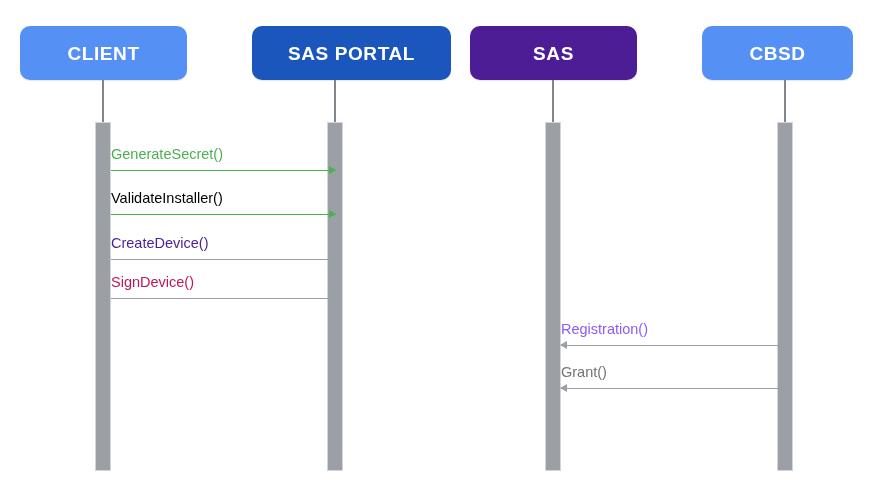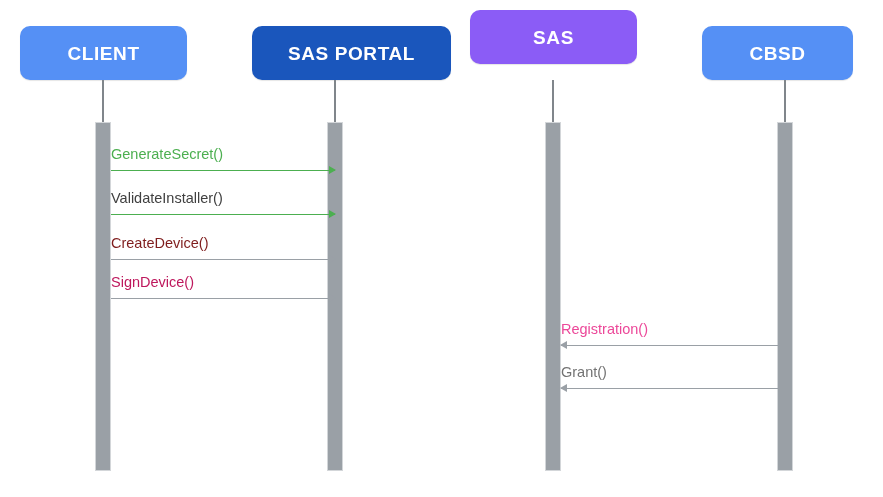--- a/index.html
+++ b/index.html
@@ -97,21 +97,21 @@
 <body>
 
 <div id="diagram-canvas">
 
   <div class="participant" style="left: 20px; top: 26px; width: 167px; background: rgb(85, 144, 245);">
     <span class="plabel">CLIENT</span>
   </div>
   <div class="participant" style="left: 252px; top: 26px; width: 199px; background: rgb(26, 86, 188);">
     <span class="plabel">SAS PORTAL</span>
   </div>
-  <div class="participant" style="left: 470px; top: 10px; width: 167px; background: #8b5cf6;">
+  <div class="participant" style="left: 470px; top: 26px; width: 167px; background: #4c1d95;">
     <span class="plabel">SAS</span>
   </div>
   <div class="participant" style="left: 702px; top: 26px; width: 151px; background: rgb(85, 144, 245);">
     <span class="plabel">CBSD</span>
   </div>
 
   <div class="lifeline-stub" style="left: 102px; top: 80px; height: 42px; background: rgb(128, 134, 139);"></div>
   <div class="lifeline-stub" style="left: 334px; top: 80px; height: 42px; background: rgb(128, 134, 139);"></div>
   <div class="lifeline-stub" style="left: 552px; top: 80px; height: 42px; background: rgb(128, 134, 139);"></div>
   <div class="lifeline-stub" style="left: 784px; top: 80px; height: 42px; background: rgb(128, 134, 139);"></div>
@@ -123,39 +123,39 @@
 
   <div class="message" style="left: 111px; top: 170px; width: 224px;">
     <div class="msg-line" style="width: 224px; border-top-color: rgb(76, 175, 80);"></div>
     <div class="msg-head right" style="border-left-color: rgb(76, 175, 80);"></div>
     <div class="msg-label" style="color: rgb(76, 175, 80);">GenerateSecret()</div>
   </div>
 
   <div class="message" style="left: 111px; top: 214px; width: 224px;">
     <div class="msg-line" style="width: 224px; border-top-color: rgb(76, 175, 80);"></div>
     <div class="msg-head right" style="border-left-color: rgb(76, 175, 80);"></div>
-    <div class="msg-label" style="color: #404040;">ValidateInstaller()</div>
+    <div class="msg-label" style="color: #000000;">ValidateInstaller()</div>
   </div>
 
   <div class="message" style="left: 111px; top: 259px; width: 224px;">
     <div class="msg-line" style="width: 224px; border-top-color: rgb(154, 160, 166);"></div>
     <div class="msg-head right" style="border-left-color: rgb(154, 160, 166);"></div>
-    <div class="msg-label" style="color: #7f1d1d;">CreateDevice()</div>
+    <div class="msg-label" style="color: #4c1d95;">CreateDevice()</div>
   </div>
 
   <div class="message" style="left: 111px; top: 298px; width: 224px;">
     <div class="msg-line" style="width: 224px; border-top-color: rgb(154, 160, 166);"></div>
     <div class="msg-head right" style="border-left-color: rgb(154, 160, 166);"></div>
     <div class="msg-label" style="color: #be185d;">SignDevice()</div>
   </div>
 
   <div class="message" style="left: 561px; top: 345px; width: 224px;">
     <div class="msg-line" style="width: 224px; border-top-color: rgb(154, 160, 166);"></div>
     <div class="msg-head left" style="border-right-color: rgb(154, 160, 166);"></div>
-    <div class="msg-label" style="color: #ec4899;">Registration()</div>
+    <div class="msg-label" style="color: #8b5cf6;">Registration()</div>
   </div>
 
   <div class="message" style="left: 561px; top: 388px; width: 224px;">
     <div class="msg-line" style="width: 224px; border-top-color: rgb(154, 160, 166);"></div>
     <div class="msg-head left" style="border-right-color: rgb(154, 160, 166);"></div>
     <div class="msg-label" style="color: #737373;">Grant()</div>
   </div>
 
 </div>
 

